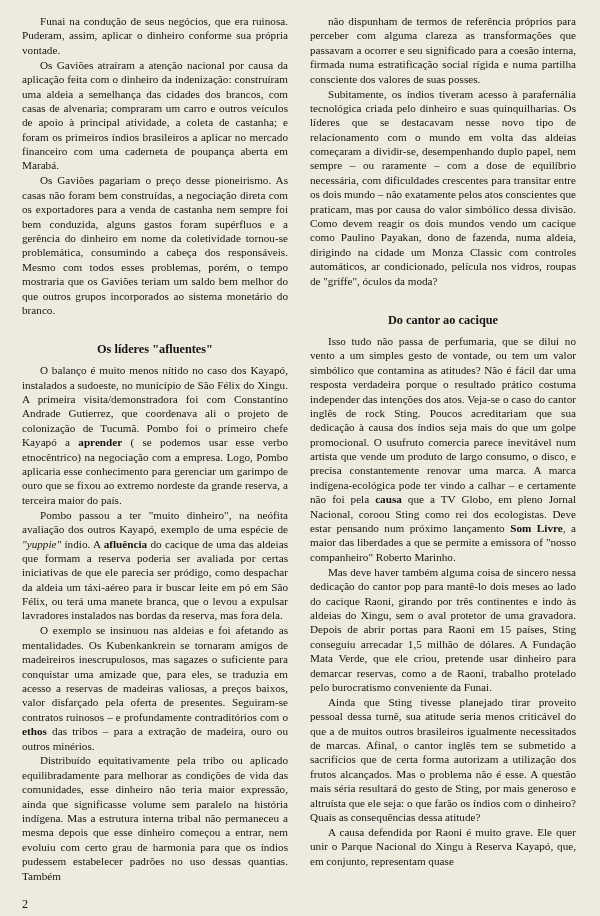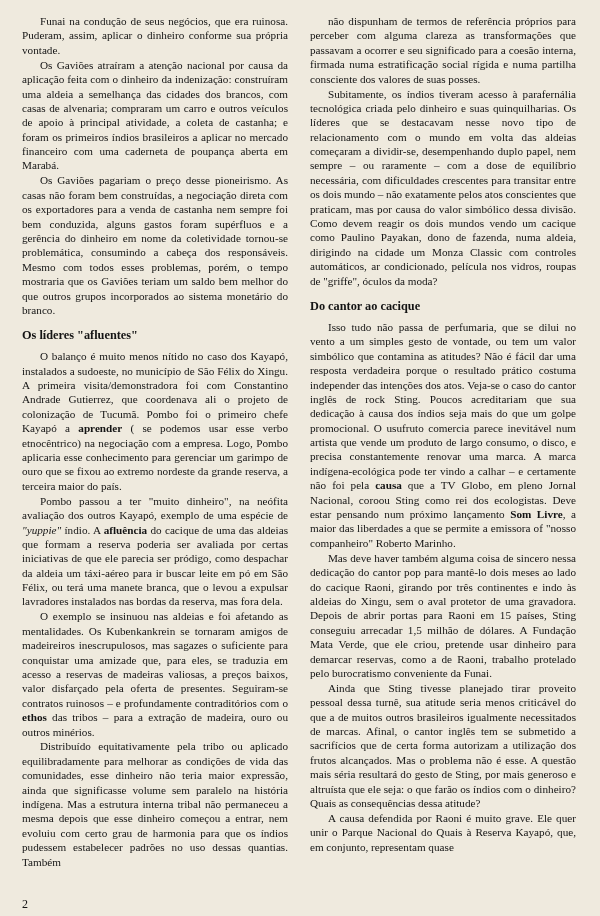--- a/index.html
+++ b/index.html
@@ -34,24 +34,24 @@
     margin: 0 0 0.05em 0;
     text-align: justify;
     text-justify: inter-word;
     font-size: 11.2px;
     line-height: 1.285;
     text-indent: 1.6em;
     hyphens: manual;
     word-spacing: -0.1px;
   }
   h2.section {
-    text-align: left;
+    text-align: center;
     font-size: 12.3px;
     font-weight: bold;
-    margin: 11px 0 6px 0;
+    margin: 25px 0 6px 0;
     font-family: "Liberation Serif", serif;
   }
   .pagenum {
     position: absolute;
     left: 22px;
     bottom: 4px;
     font-size: 12px;
     font-family: "Liberation Serif", serif;
     color: #141414;
   }
@@ -79,19 +79,19 @@
 
     <div class="col">
       <p>não dispunham de termos de referência próprios para perceber com alguma clareza as transformações que passavam a ocorrer e seu significado para a coesão interna, firmada numa estratificação social rígida e numa partilha consciente dos valores de suas posses.</p>
       <p>Subitamente, os índios tiveram acesso à parafernália tecnológica criada pelo dinheiro e suas quinquilharias. Os líderes que se destacavam nesse novo tipo de relacionamento com o mundo em volta das aldeias começaram a dividir-se, desempenhando duplo papel, nem sempre – ou raramente – com a dose de equilíbrio necessária, com dificuldades crescentes para transitar entre os dois mundo – não exatamente pelos atos conscientes que praticam, mas por causa do valor simbólico dessa divisão. Como devem reagir os dois mundos vendo um cacique como Paulino Payakan, dono de fazenda, numa aldeia, dirigindo na cidade um Monza Classic com controles automáticos, ar condicionado, película nos vidros, roupas de "griffe", óculos da moda?</p>
 
       <h2 class="section">Do cantor ao cacique</h2>
 
       <p>Isso tudo não passa de perfumaria, que se dilui no vento a um simples gesto de vontade, ou tem um valor simbólico que contamina as atitudes? Não é fácil dar uma resposta verdadeira porque o resultado prático costuma independer das intenções dos atos. Veja-se o caso do cantor inglês de rock Sting. Poucos acreditariam que sua dedicação à causa dos índios seja mais do que um golpe promocional. O usufruto comercia parece inevitável num artista que vende um produto de largo consumo, o disco, e precisa constantemente renovar uma marca. A marca indígena-ecológica pode ter vindo a calhar – e certamente não foi pela <b>causa</b> que a TV Globo, em pleno Jornal Nacional, coroou Sting como rei dos ecologistas. Deve estar pensando num próximo lançamento <b>Som Livre</b>, a maior das liberdades a que se permite a emissora of "nosso companheiro" Roberto Marinho.</p>
       <p>Mas deve haver também alguma coisa de sincero nessa dedicação do cantor pop para mantê-lo dois meses ao lado do cacique Raoni, girando por três continentes e indo às aldeias do Xingu, sem o aval protetor de uma gravadora. Depois de abrir portas para Raoni em 15 países, Sting conseguiu arrecadar 1,5 milhão de dólares. A Fundação Mata Verde, que ele criou, pretende usar dinheiro para demarcar reservas, como a de Raoni, trabalho protelado pelo burocratismo conveniente da Funai.</p>
       <p>Ainda que Sting tivesse planejado tirar proveito pessoal dessa turnê, sua atitude seria menos criticável do que a de muitos outros brasileiros igualmente necessitados de marcas. Afinal, o cantor inglês tem se submetido a sacrifícios que de certa forma autorizam a utilização dos frutos alcançados. Mas o problema não é esse. A questão mais séria resultará do gesto de Sting, por mais generoso e altruísta que ele seja: o que farão os índios com o dinheiro? Quais as consequências dessa atitude?</p>
-      <p>A causa defendida por Raoni é muito grave. Ele quer unir o Parque Nacional do Quais à Reserva Kayapó, que, em conjunto, representam quase</p>
+      <p>A causa defendida por Raoni é muito grave. Ele quer unir o Parque Nacional do Xingu à Reserva Kayapó, que, em conjunto, representam quase</p>
     </div>
 
   </div>
 
   <div class="pagenum">2</div>
 </div>
 
 </body></html>

